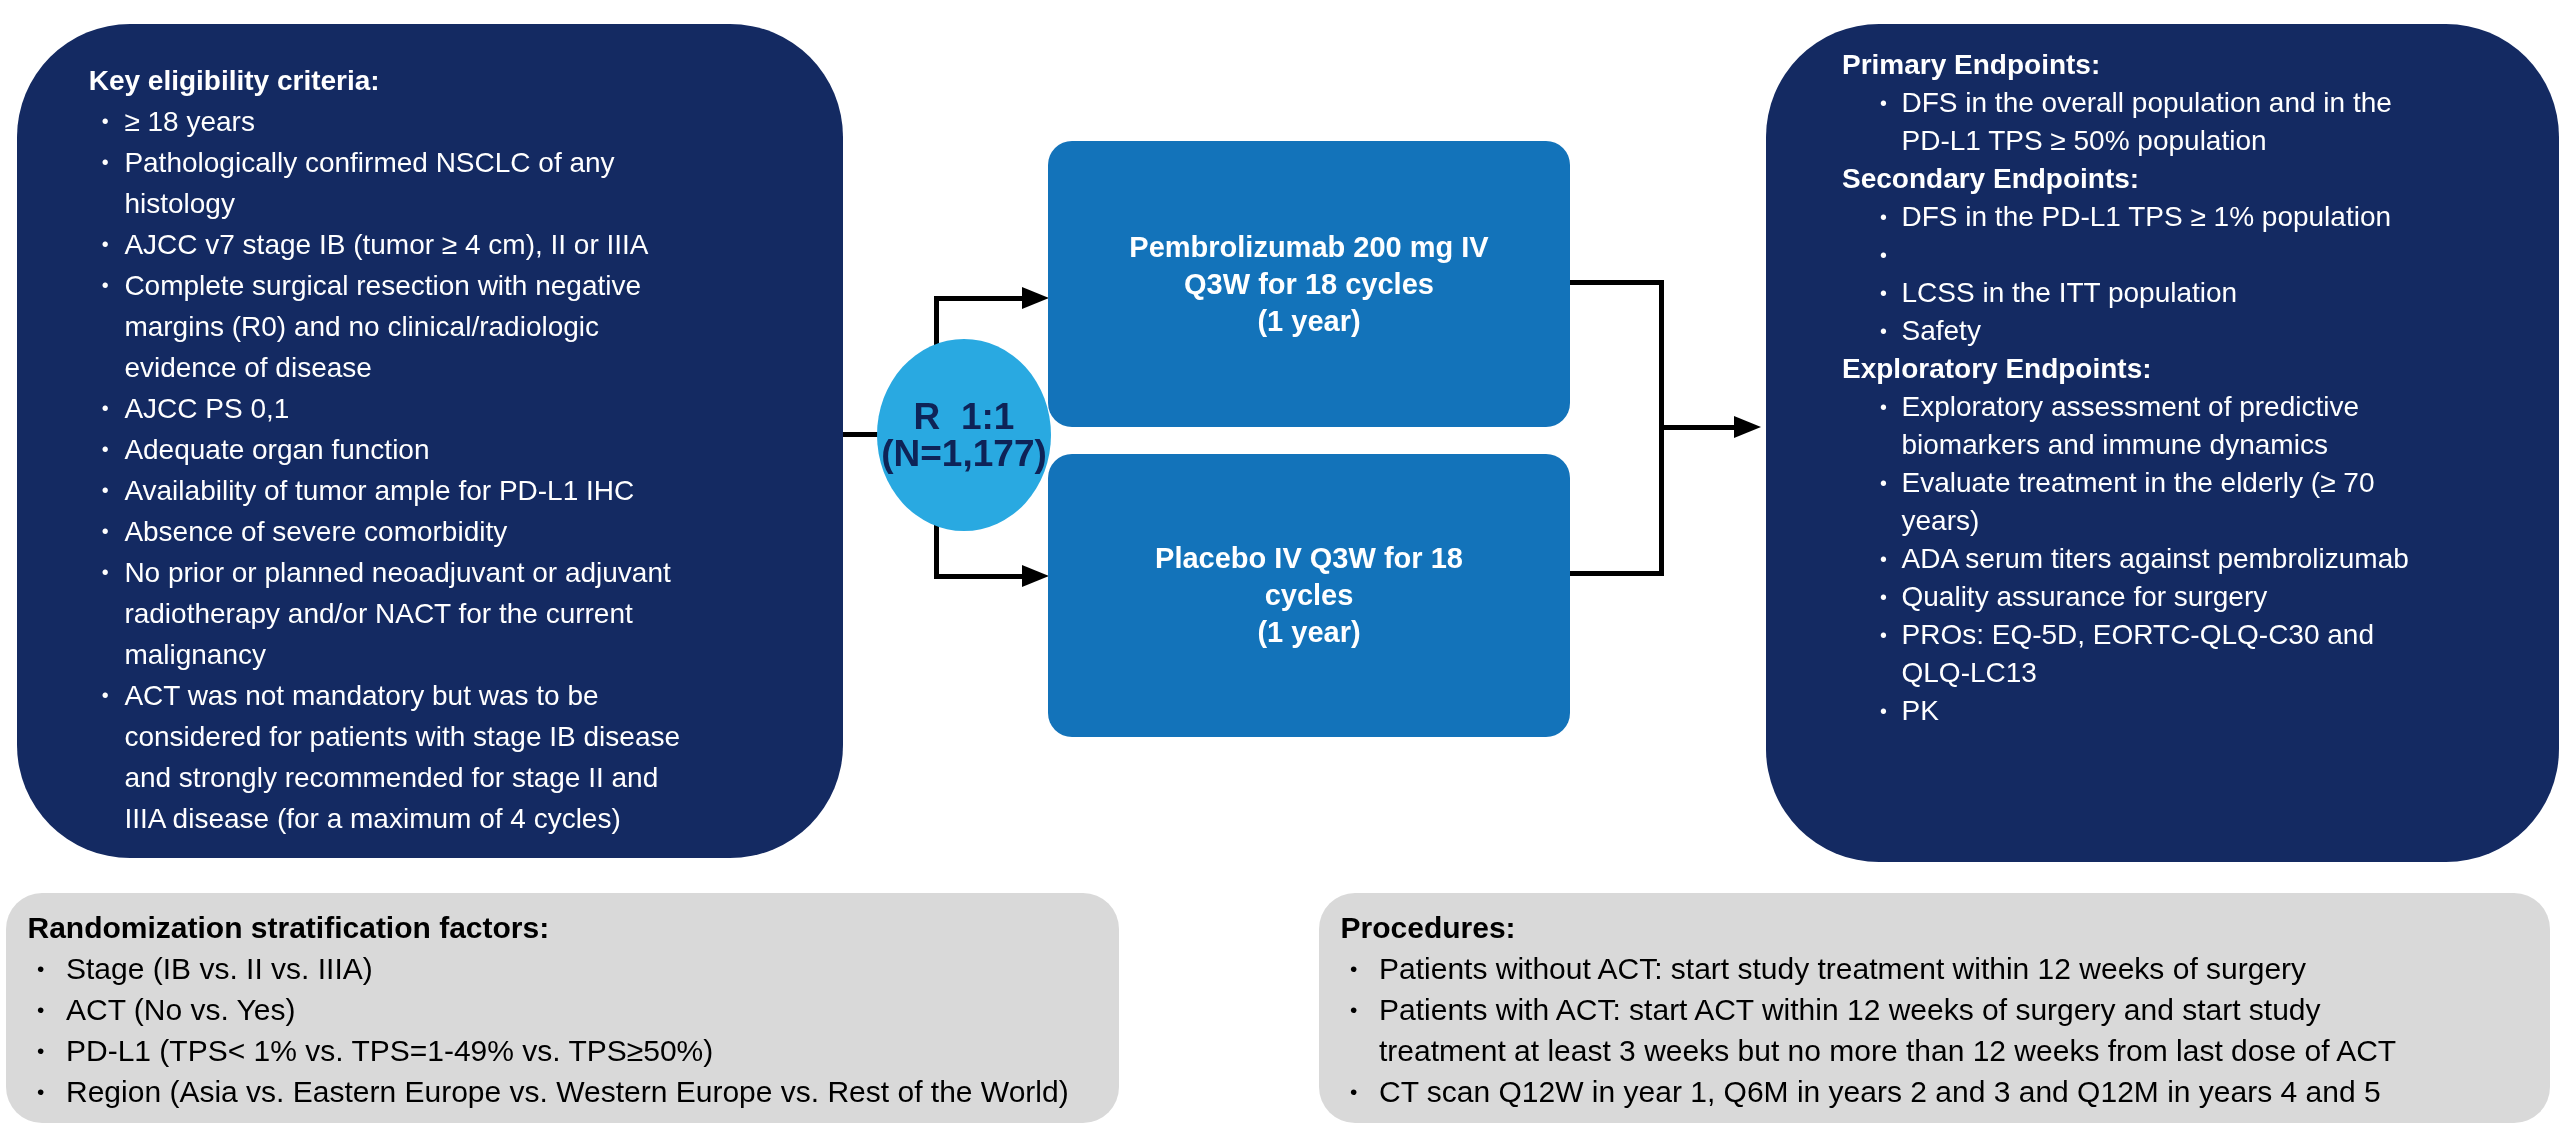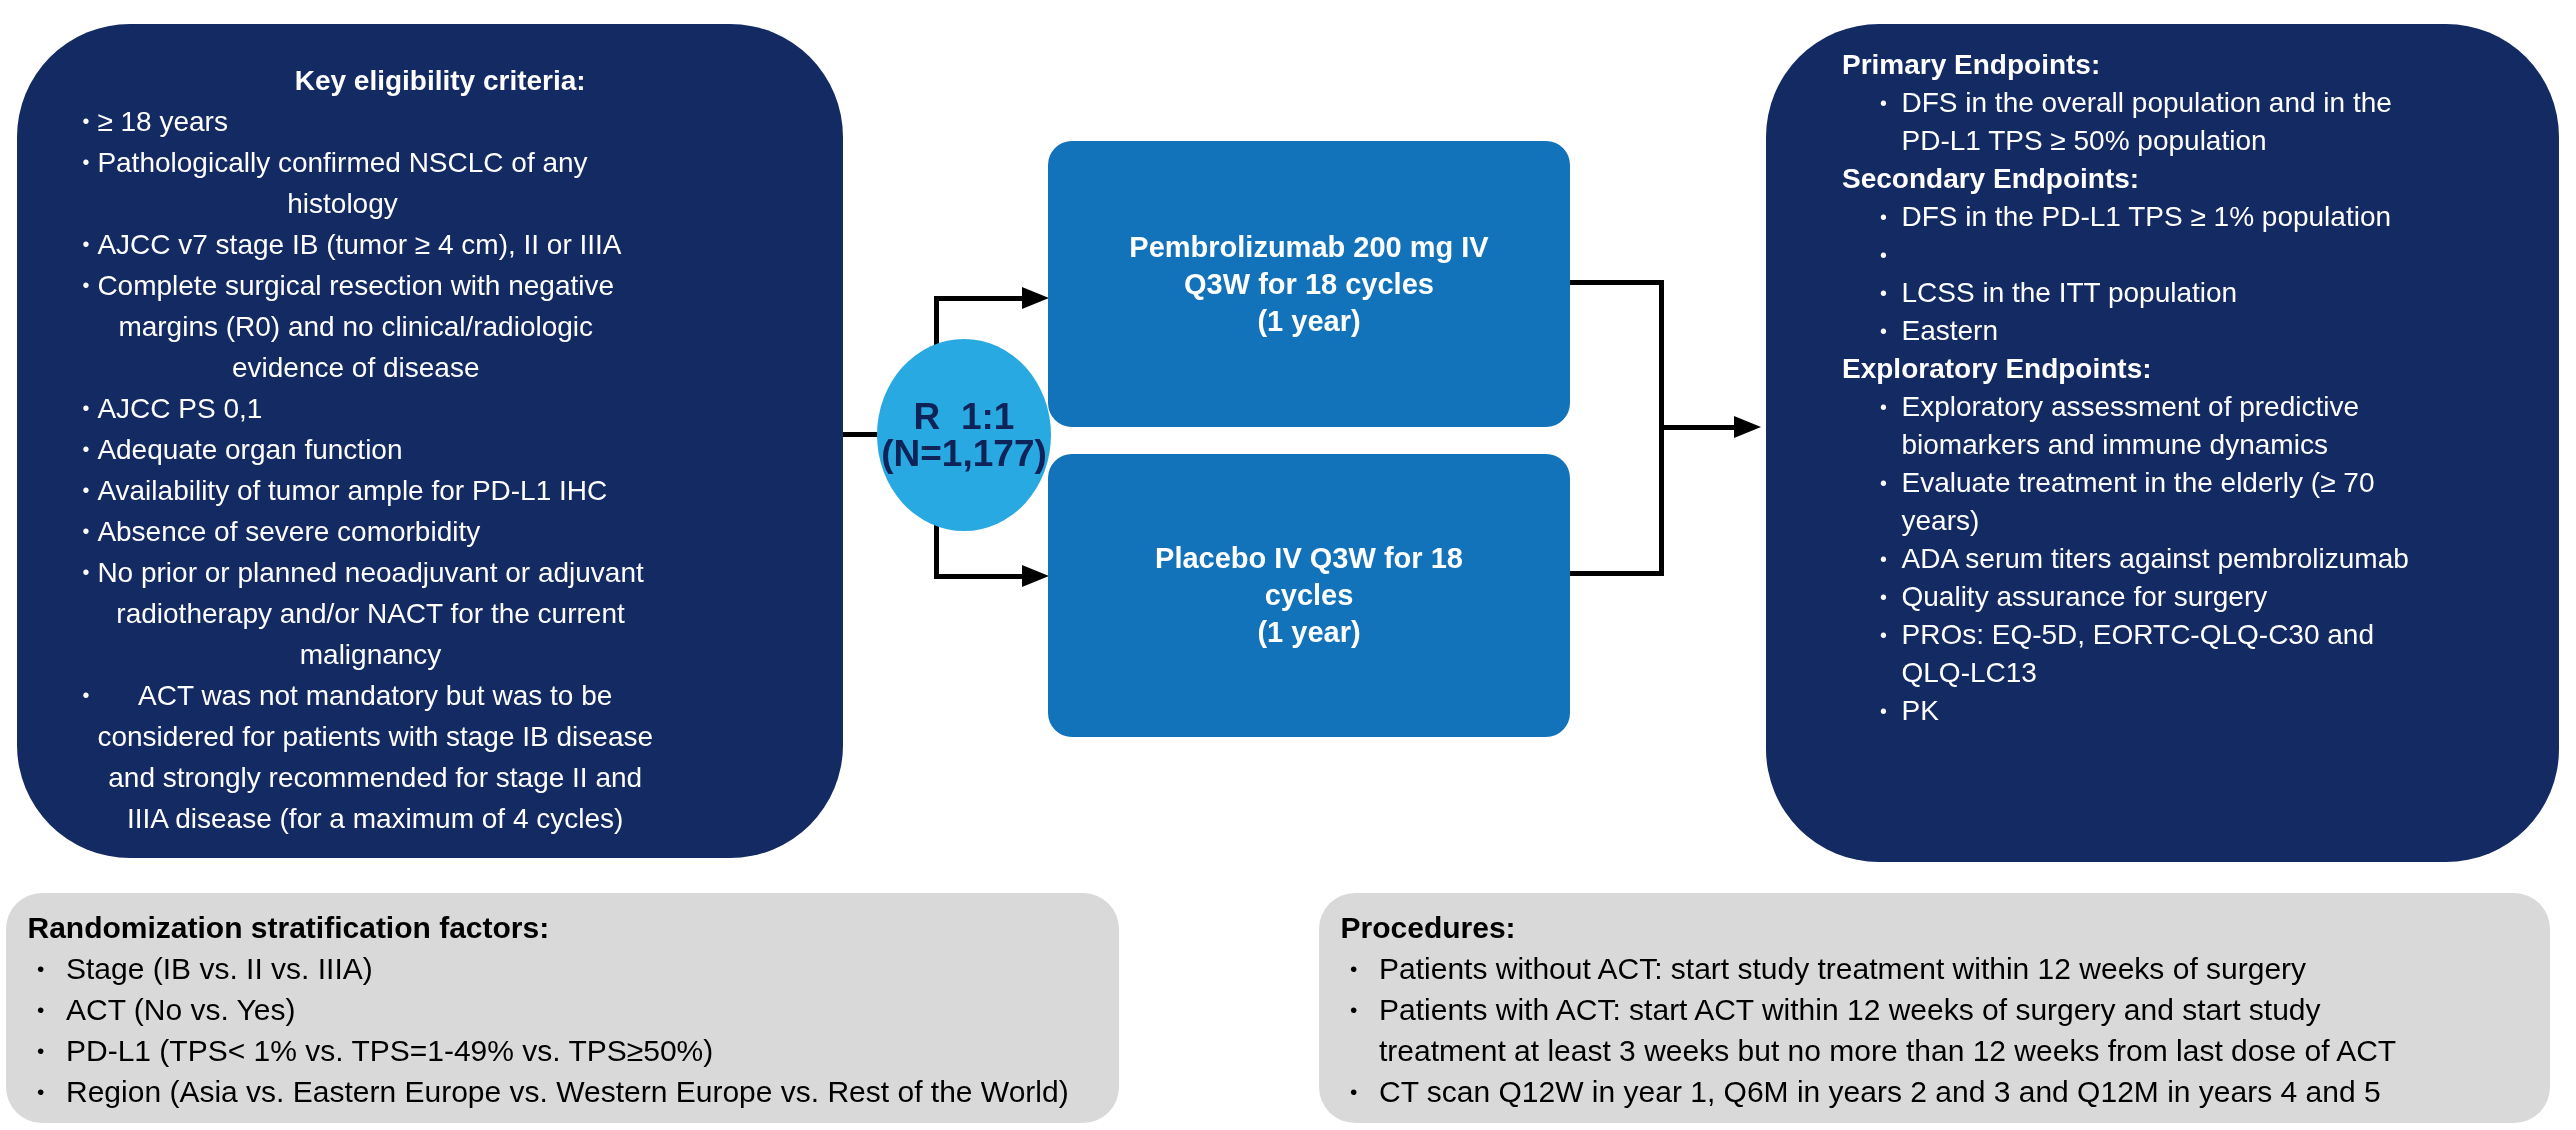--- a/index.html
+++ b/index.html
@@ -4,21 +4,21 @@
 <style>
   html,body { margin:0; padding:0; background:#ffffff; }
   #canvas {
     position:relative; width:2576px; height:1131px; background:#ffffff;
     font-family:"Liberation Sans","DejaVu Sans",sans-serif; overflow:hidden;
   }
   .navy-box {
     position:absolute; background:#142A62; color:#ffffff;
     border-radius:113px; box-sizing:border-box; z-index:1;
   }
-  #eligibility-box { left:16.7px; top:24px; width:826px; height:834px; padding:36px 24px 0 45px;text-align:center; }
+  #eligibility-box { left:16.7px; top:24px; width:826px; height:834px; padding:36px 24px 0 72px; }
   #endpoints-box   { left:1766px; top:24px; width:793px; height:838px; padding:21.5px 18px 0 76px; }
 
   #eligibility-box .box-title { font-size:28px; line-height:41px; font-weight:bold; }
   #eligibility-box .row { display:flex; margin-left:13px; line-height:41px; }
   #eligibility-box .dot { flex:0 0 22.7px; font-size:19.7px; line-height:41px; }
   #eligibility-box .txt { font-size:28px; line-height:41px; white-space:pre-wrap; }
 
   #endpoints-box .hdr { font-size:28px; line-height:38px; font-weight:bold; }
   #endpoints-box .row { display:flex; margin-left:38px; line-height:38px; }
   #endpoints-box .dot { flex:0 0 21.5px; font-size:19.7px; line-height:38px; }
@@ -173,21 +173,21 @@
         </div>
         <div class="row">
           <span class="dot">•</span>
         </div>
         <div class="row">
           <span class="dot">•</span>
           <span class="txt">LCSS in the ITT population</span>
         </div>
         <div class="row">
           <span class="dot">•</span>
-          <span class="txt">Eastern</span>
+          <span class="txt">Safety</span>
         </div>
         <div class="hdr">Exploratory Endpoints:</div>
         <div class="row">
           <span class="dot">•</span>
           <span class="txt">Exploratory assessment of predictive
 biomarkers and immune dynamics</span>
         </div>
         <div class="row">
           <span class="dot">•</span>
           <span class="txt">Evaluate treatment in the elderly (≥ 70

